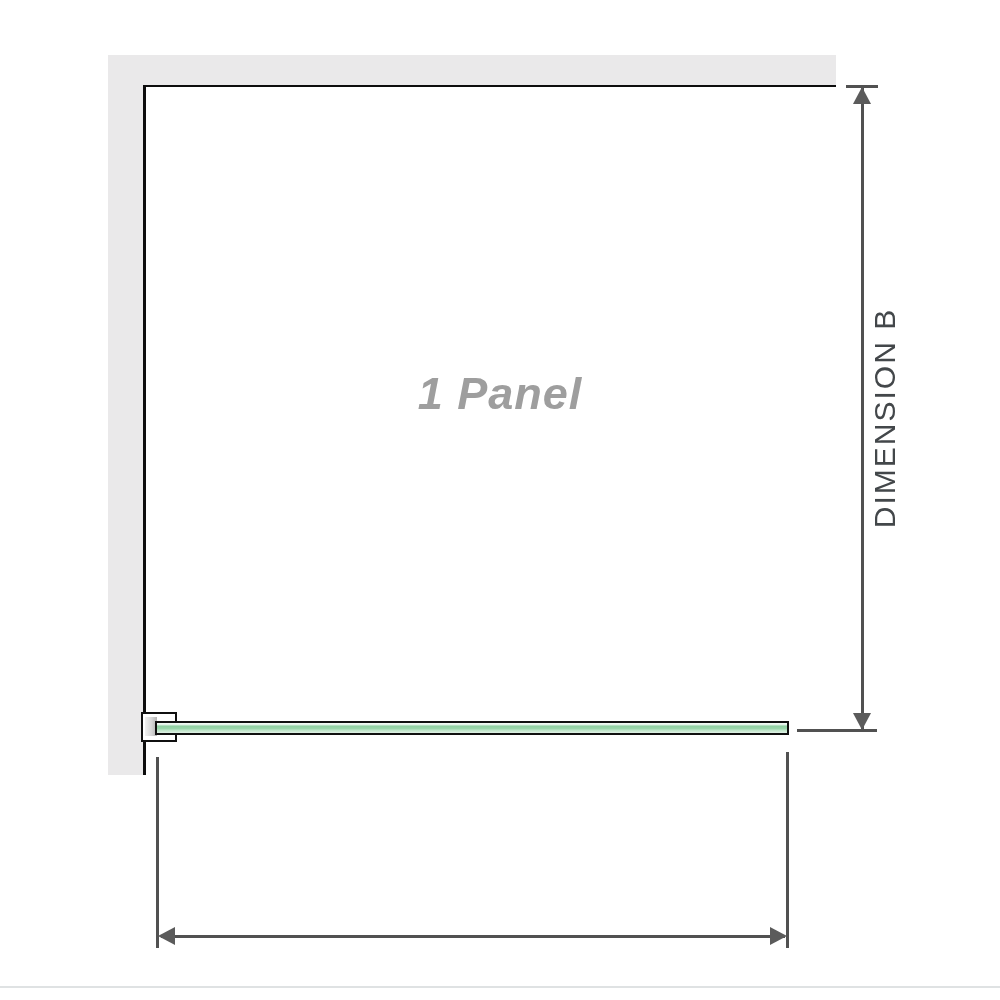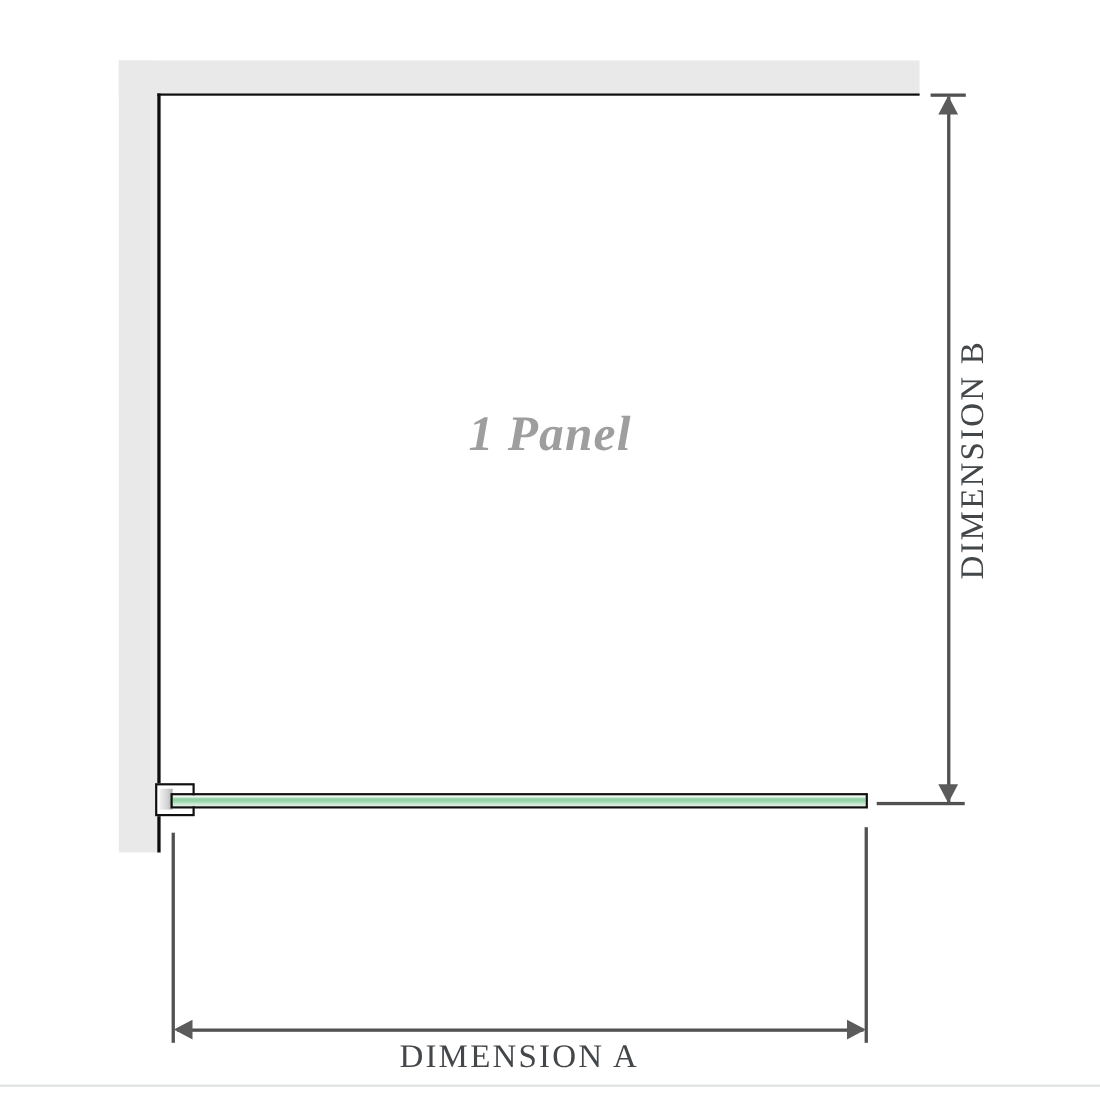--- a/index.html
+++ b/index.html
@@ -7,21 +7,20 @@
     padding: 0;
     background: #ffffff;
     font-family: "Liberation Sans", sans-serif;
   }
   .stage {
     position: relative;
     width: 1000px;
     height: 1000px;
     background: #ffffff;
     overflow: hidden;
-    font-family: Liberation Serif, serif;
   }
   .abs { position: absolute; }
 
   
   .wall-vert {
     left: 108px; top: 55px; width: 35px; height: 720px;
     background: #eae9ea;
   }
   .wall-horiz {
     left: 108px; top: 55px; width: 728px; height: 31px;
@@ -151,21 +150,20 @@
   <div class="abs dim-line vline-b"></div>
   <div class="abs arrowhead arrow-b-up"></div>
   <div class="abs arrowhead arrow-b-down"></div>
   <div class="abs dim-label dim-b-label">DIMENSION B</div>
 
   <div class="abs dim-line ext-a-left"></div>
   <div class="abs dim-line ext-a-right"></div>
   <div class="abs dim-line hline-a"></div>
   <div class="abs arrowhead arrow-a-left"></div>
   <div class="abs arrowhead arrow-a-right"></div>
-  <div class="abs dim-label dim-a-label">DIMENSION A</div>
 
   <div class="abs bracket">
     <div class="bracket-shadow"></div>
   </div>
   <div class="abs glass-bar"></div>
 
   <div class="abs bottom-divider"></div>
 
 </div>
 

